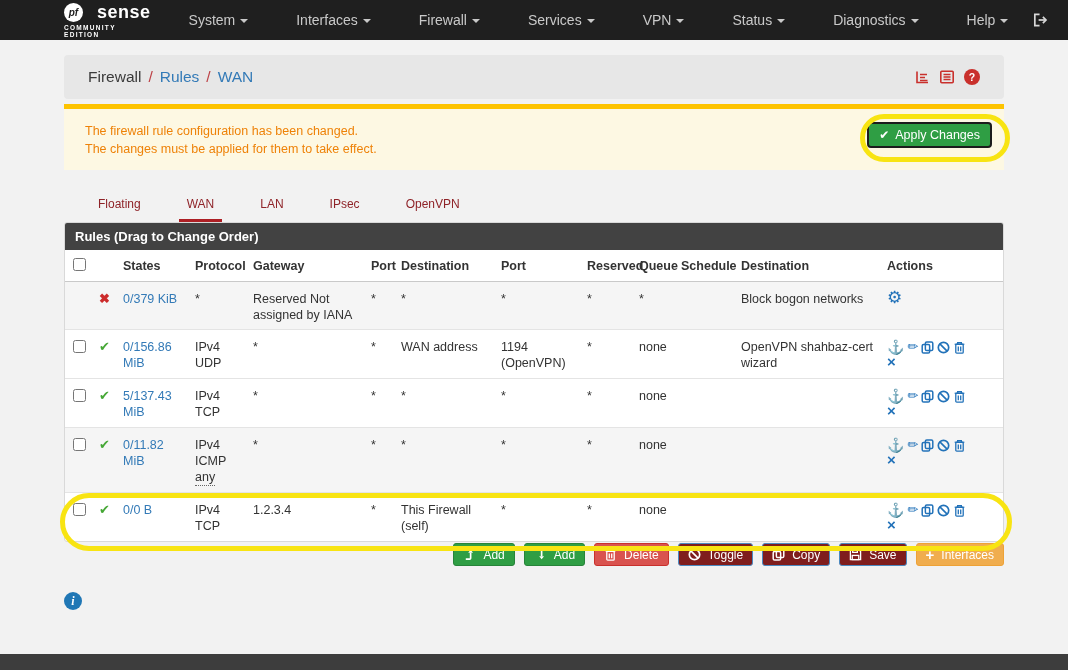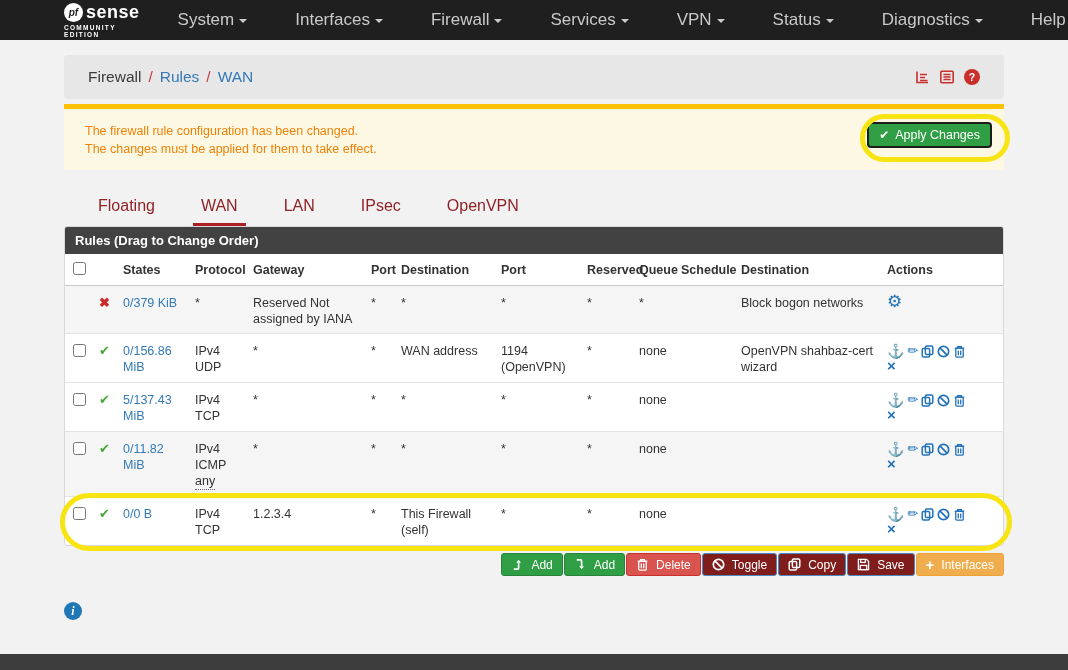--- a/index.html
+++ b/index.html
@@ -5,24 +5,24 @@
   * { margin:0; padding:0; box-sizing:border-box; }
   html,body { width:1068px; height:670px; overflow:hidden; }
   body { font-family:"Liberation Sans", sans-serif; background:#f2f2f2; position:relative; }
 
   
   .navbar { height:40px; background:#1f1f1f; display:flex; align-items:center; padding:0 64px; }
   .brand { display:flex; flex-direction:column; margin-right:14px; cursor:pointer; }
   .brand-row { display:flex; align-items:center; }
   .brand-badge { width:19px; height:19px; background:#fff; color:#1f1f1f; border-radius:50%;
                  font-weight:bold; font-style:italic; font-size:10px; display:flex; align-items:center;
-                 justify-content:center; margin-right:3px; }
+                 justify-content:center; margin-right:14px; }
   .brand-text { color:#fff; font-weight:bold; font-size:18px; letter-spacing:.5px; }
   .brand-sub { color:#fff; font-size:6.5px; font-weight:bold; letter-spacing:1.3px; margin-top:1px; }
-  .nav-item { color:#c9c9c9; font-size:17px; margin:0 24px; display:flex; align-items:center; gap:5px; cursor:pointer; }
+  .nav-item { color:#c9c9c9; font-size:14px; margin:0 24px; display:flex; align-items:center; gap:5px; cursor:pointer; }
   .caret { width:0; height:0; border-left:4px solid transparent; border-right:4px solid transparent;
            border-top:4px solid #c9c9c9; margin-top:2px; }
   .nav-logout { margin-left:auto; color:#d8d8d8; cursor:pointer; display:flex; }
 
   
   .container { width:940px; margin:0 auto; }
 
   
   .bc-panel { margin-top:15px; height:44px; background:#e7e7e7; border-radius:4px;
               display:flex; align-items:center; padding:0 24px; font-size:15.5px; }
@@ -38,21 +38,21 @@
   .gold-bar { margin-top:5px; height:5px; background:#fdc300; }
   .alert { background:#fdf8e3; padding:13px 14px 12px 21px; position:relative; }
   .alert-line { color:#ee8208; font-size:12.5px; line-height:18px; }
   .apply-btn { position:absolute; right:12px; top:13px; background:#2f9e44; border:2px solid #1c1c1c;
                border-radius:4px; color:#fff; font-size:12.5px; padding:4px 10px; display:flex;
                align-items:center; gap:6px; cursor:pointer; font-family:inherit; }
   .apply-check { font-size:12px; }
 
   
   .tabs { margin-top:27px; padding-left:26px; display:flex; }
-  .tab { color:#8f2328; font-size:16px; margin-right:30px; padding:0 8px 8px; cursor:pointer; }
+  .tab { color:#8f2328; font-size:12px; margin-right:30px; padding:0 8px 8px; cursor:pointer; }
   .tab.active { border-bottom:3px solid #ad1f24; }
 
   
   .panel { background:#fff; border:1px solid #d9d9d9; border-radius:3px; }
   .panel-heading { background:#424242; color:#fff; font-size:13px; font-weight:bold;
                    padding:6px 10px; border-radius:2px 2px 0 0; }
   table { width:100%; border-collapse:collapse; table-layout:fixed; font-size:12.5px; color:#333; }
   th { text-align:left; font-weight:bold; padding:7px 4px; border-bottom:1px solid #c9c9c9; }
   td { vertical-align:top; padding:9px 4px 6px; border-top:1px solid #e4e4e4; line-height:16px; }
   tr.shade { background:#f5f5f5; }
@@ -63,21 +63,21 @@
   .proto-sub { display:block; width:max-content; border-bottom:1px dotted #666; }
   .actions { color:#2272b9; }
   .act-line { display:flex; align-items:center; gap:3px; }
   .act { cursor:pointer; display:inline-flex; align-items:center; color:#2272b9; }
   .g-anchor { font-size:14px; }
   .g-pencil { font-size:13px; }
   .g-gear { font-size:17px; line-height:14px; }
   .g-x { font-size:15px; font-weight:bold; line-height:14px; }
 
   
-  .btn-row { margin-top:7px; display:flex; justify-content:flex-end; gap:1px; }
+  .btn-row { margin-top:1px; display:flex; justify-content:flex-end; gap:9px; }
   .btn { height:23px; display:inline-flex; align-items:center; gap:7px; padding:0 9px; border-radius:3px;
          color:#fff; font-size:12px; cursor:pointer; border:1px solid transparent; font-family:inherit; }
   .btn-green { background:#2f9e44; border-color:#27843a; }
   .btn-red { background:#d9534f; border-color:#c9302c; }
   .btn-blue { background:#7f1d1d; border-color:#4a8ac2; }
   .btn-orange { background:#f0ad4e; border-color:#eea236; }
   .btn .bplus { font-size:15px; font-weight:bold; }
 
   
   .info-row { margin-top:26px; }

